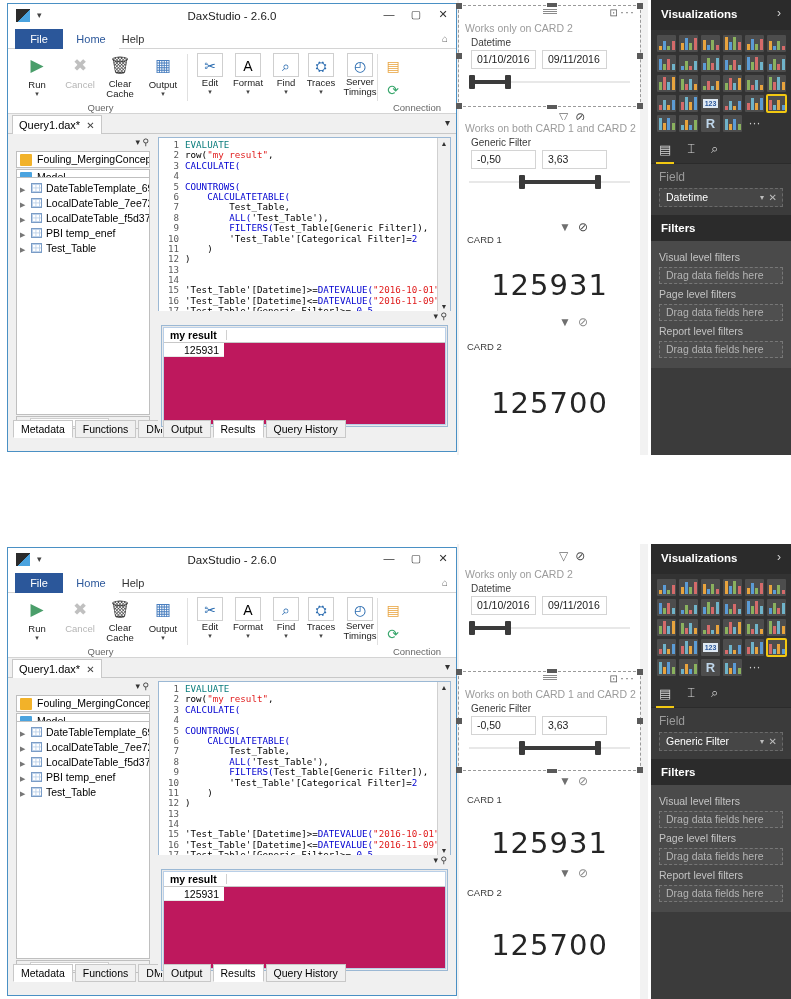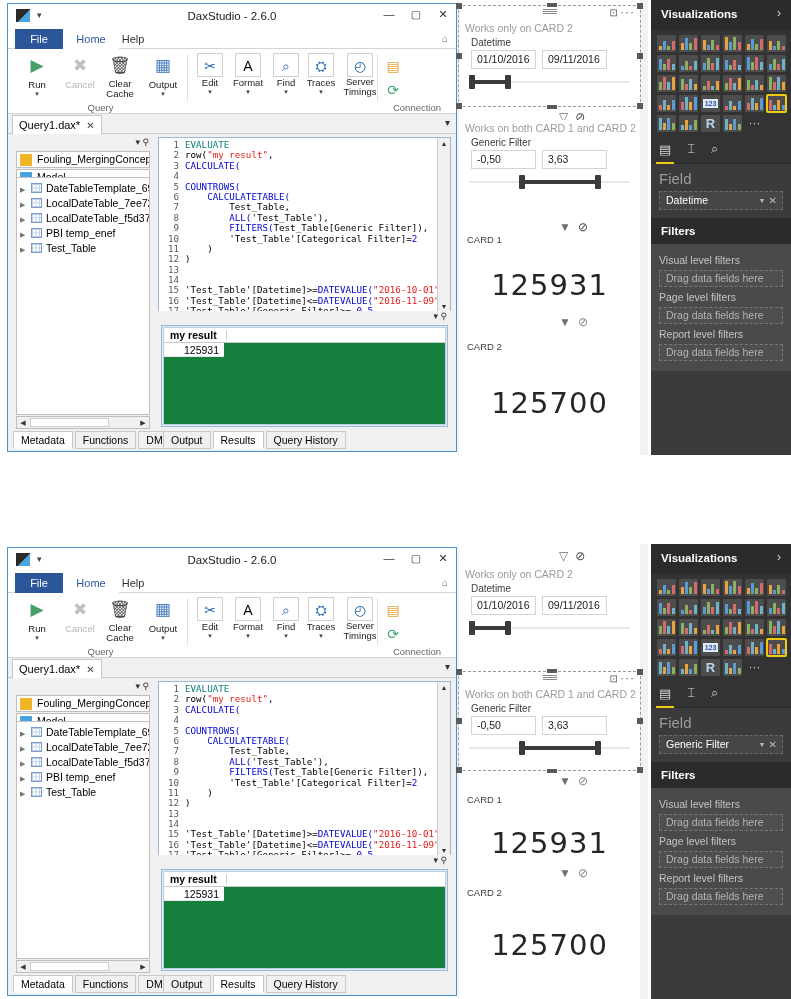--- a/index.html
+++ b/index.html
@@ -84,21 +84,21 @@
                                 linear-gradient(90deg,#b9cfe8 1px,transparent 0);
                background-size:3.5px 3.5px; margin-right:4px; }
   .hscroll { position:absolute; left:3px; right:3px; bottom:0; height:13px;
              background:#f0f0f0; border:1px solid #bfbfbf; }
   .hscroll .ar { position:absolute; top:0; width:12px; height:11px; line-height:11px;
                  text-align:center; font-size:7px; color:#333; background:#f0f0f0; }
   .hscroll .ar.l { left:0; } .hscroll .ar.r { right:0; }
   .hscroll .th { position:absolute; left:13px; width:60%; top:1px; bottom:1px;
                  background:#fff; border:1px solid #cfcfcf; }
 
-  .btabs { position:absolute; left:5px; bottom:2px; display:flex; }
+  .btabs { position:absolute; left:5px; bottom:13px; display:flex; }
   .btab { height:18px; line-height:17px; padding:0 7px; font-size:10.5px;
           background:#f0f0f0; border:1px solid #c8c8c8; margin-right:2px; }
   .btab.active { background:#fff; border-bottom-color:#fff; }
 
   
   .editwrap { position:absolute; left:150px; right:5px; top:2px; bottom:122px;
               background:#fff; border:1px solid #9bb8d4; }
   .editor { position:absolute; left:0; right:13px; top:0; bottom:15px;
             overflow:hidden; font-family:"DejaVu Sans Mono", monospace;
             font-size:9.2px; line-height:10.4px; padding-top:2px; }
@@ -121,21 +121,21 @@
   .zoombar .zar.l { left:62px; } .zoombar .zar.r { right:4px; }
 
   
   .reswrap { position:absolute; left:150px; right:5px; bottom:22px; height:118px;
              background:#f0f0f0; }
   .res-hdr { height:13px; text-align:right; padding-right:4px; font-size:9px;
              color:#333; }
   .grid { position:absolute; left:3px; right:3px; top:14px; bottom:2px;
           background:#eaeaea; border:1px solid #9bb8d4; }
   .grid-in { position:absolute; left:1px; right:1px; top:1px; bottom:1px;
-             border:1px solid #b9cfe8; background:#15803d; }
+             border:1px solid #b9cfe8; background:#be185d; }
   .ghdr { height:15px; background:#fff; border-bottom:1px solid #c8c8c8;
           font-size:10.5px; font-weight:bold; line-height:15px; padding-left:6px;
           position:relative; }
   .ghdr:after { content:""; position:absolute; left:62px; top:2px; bottom:2px;
                 width:1px; background:#d0d0d0; }
   .grow { height:14px; background:#fff; font-size:10.5px; line-height:14px;
           text-align:right; width:60px; padding-right:5px;
           border-bottom:1px solid #e8e8e8; }
 
   
@@ -191,21 +191,21 @@
          position:relative; overflow:hidden; }
   .gic.sel { outline:2px solid #f2c811; outline-offset:-1px; }
   .gic .b { position:absolute; bottom:2px; background:#e8a33d; }
   .gic .b2 { position:absolute; bottom:2px; background:#5b9bd5; }
   .vis-tabs { height:26px; background:#333; display:flex; align-items:center;
               padding-left:8px; gap:16px; border-bottom:1px solid #2b2b2b; }
   .vtab { font-size:13px; color:#d6d6d6; position:relative; padding-bottom:3px; }
   .vtab.active:after { content:""; position:absolute; left:-3px; right:-3px;
                        bottom:-4px; height:2px; background:#f2c811; }
   .fieldsec { background:#3b3b3b; padding:6px 8px 8px 8px; }
-  .fieldsec .lbl { font-size:15px; color:#9b9b9b; margin-bottom:4px; }
+  .fieldsec .lbl { font-size:12px; color:#9b9b9b; margin-bottom:4px; }
   .fieldwell { height:19px; border:1px dashed #6a6a6a; background:#464646;
                position:relative; font-size:10.5px; color:#fff; line-height:17px;
                padding-left:6px; }
   .fieldwell .cv { position:absolute; right:18px; top:0; font-size:8px; color:#bdbdbd; }
   .fieldwell .xx { position:absolute; right:5px; top:0; font-size:10px; color:#bdbdbd; }
   .filt-hdr { height:26px; background:#2b2b2b; font-size:11.5px; font-weight:bold;
               color:#fff; line-height:26px; padding-left:10px; }
   .filt-body { background:#4a4a4a; padding:6px 8px 10px 8px; }
   .filt-body .fl { font-size:10.5px; color:#c4c4c4; margin:4px 0 4px 0; }
   .dropzone { height:17px; border:1px dashed #777; background:#4f4f4f;

